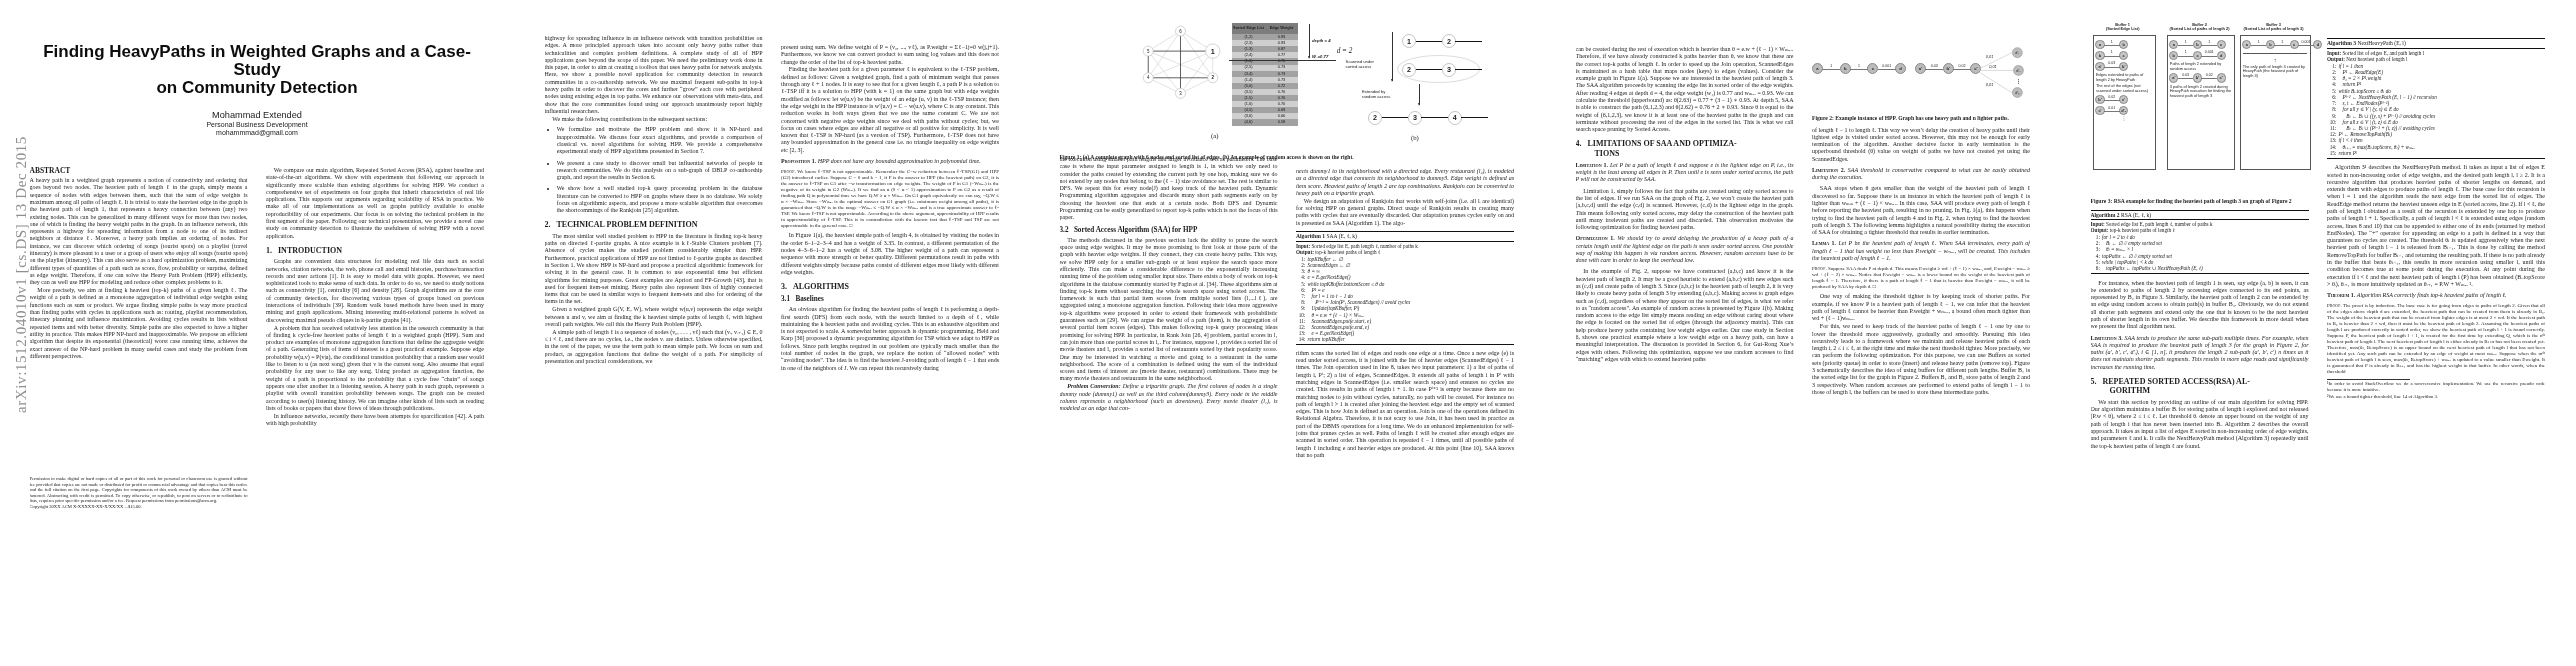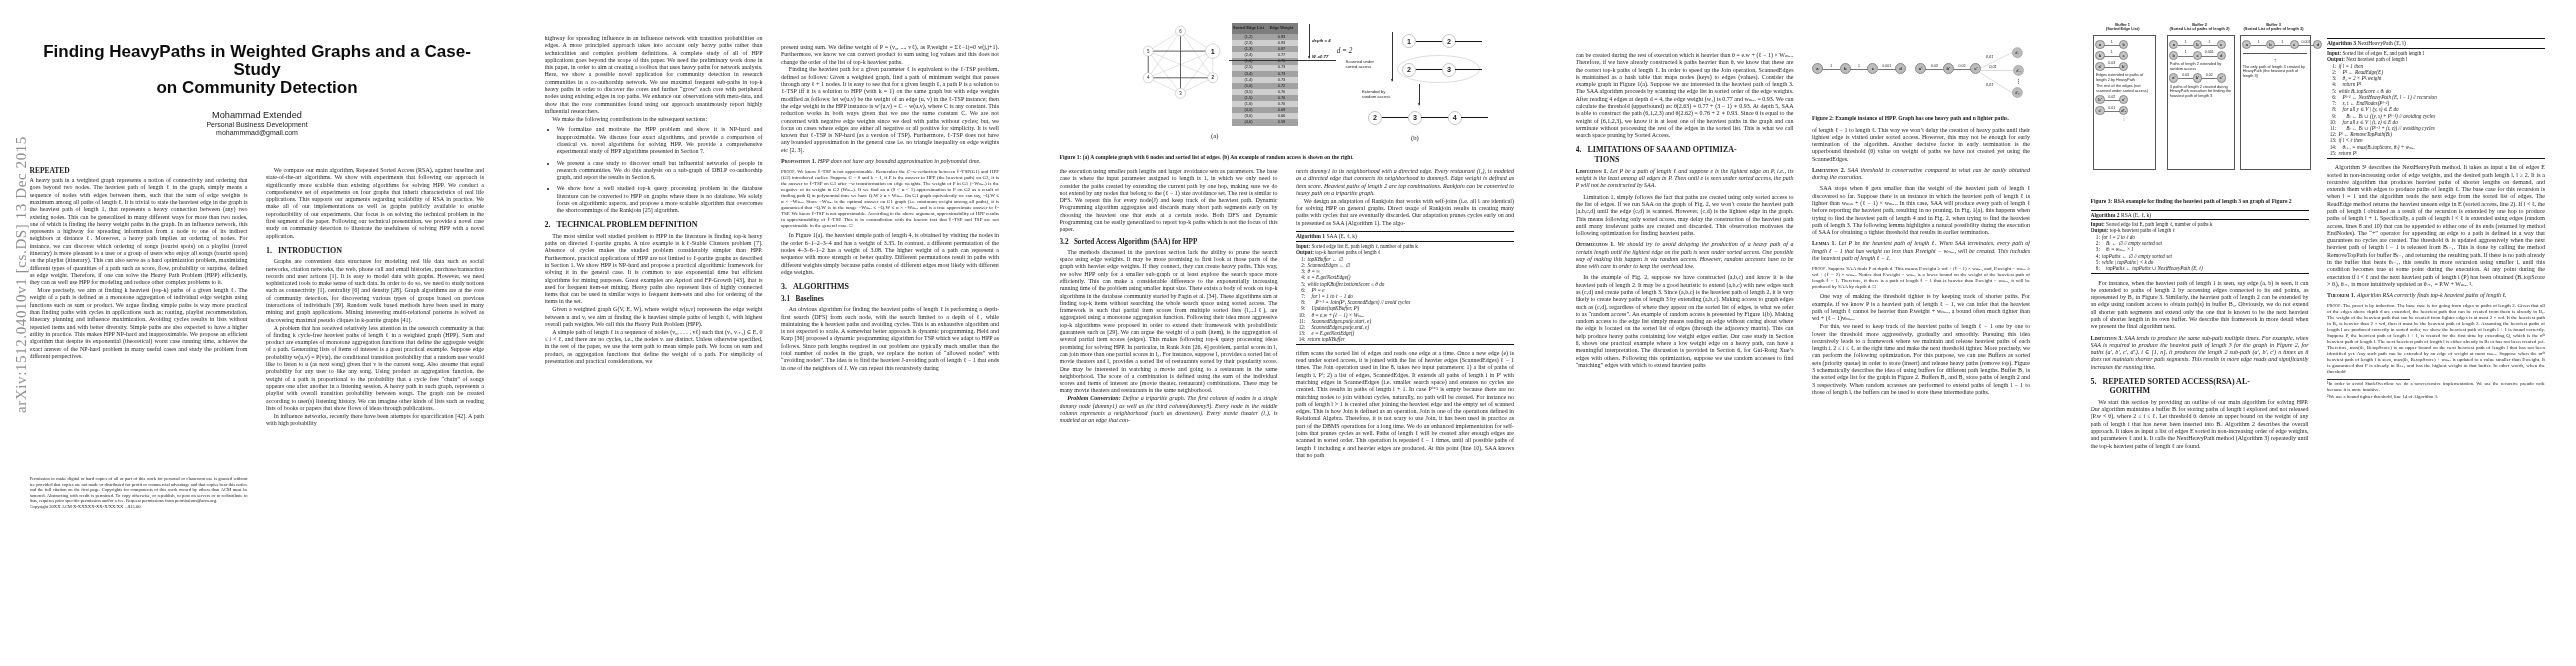--- a/index.html
+++ b/index.html
@@ -91,21 +91,21 @@
 <div class="page" style="left:0">
   <div class="wm">arXiv:1512.04010v1  [cs.DS]  13 Dec 2015</div>
   <div class="title" style="top:43px;white-space:pre-line">Finding HeavyPaths in Weighted Graphs and a Case-Study
 on Community Detection</div>
   <div class="auth" style="top:110px">
     <div class="nm">Mohammad Extended</div>
     <div class="af">Personal Business Development</div>
     <div class="af">mohammmad@gmail.com</div>
   </div>
   <div class="col colL" style="top:167px;height:300px">
-    <div class="absh">REPEATED</div>
+    <div class="absh">ABSTRACT</div>
     <p>A heavy path in a weighted graph represents a notion of connectivity and ordering that goes beyond two nodes. The heaviest path of length ℓ in the graph, simply means a sequence of nodes with edges between them, such that the sum of edge weights is maximum among all paths of length ℓ. It is trivial to state the heaviest edge in the graph is the heaviest path of length 1, that represents a heavy connection between (any) two existing nodes. This can be generalized in many different ways for more than two nodes, one of which is finding the heavy weight paths in the graph. In an influence network, this represents a highway for spreading information from a node to one of its indirect neighbors at distance ℓ. Moreover, a heavy path implies an ordering of nodes. For instance, we can discover which ordering of songs (tourist spots) on a playlist (travel itinerary) is more pleasant to a user or a group of users who enjoy all songs (tourist spots) on the playlist (itinerary). This can also serve as a hard optimization problem, maximizing different types of quantities of a path such as score, flow, probability or surprise, defined as edge weight. Therefore, if one can solve the Heavy Path Problem (HPP) efficiently, they can as well use HPP for modeling and reduce other complex problems to it.</p>
     <p class="ind">More precisely, we aim at finding k heaviest (top-k) paths of a given length ℓ. The weight of a path is defined as a monotone aggregation of individual edge weights using functions such as sum or product. We argue finding simple paths is way more practical than finding paths with cycles in applications such as: routing, playlist recommendation, itinerary planning and influence maximization. Avoiding cycles results in lists without repeated items and with better diversity. Simple paths are also expected to have a higher utility in practice. This makes HPP NP-hard and inapproximable. We propose an efficient algorithm that despite its exponential (theoretical) worst case running time, achieves the exact answer of the NP-hard problem in many useful cases and study the problem from different perspectives.</p>
   </div>
   <div class="col colL foot" style="top:476px;height:69px">
     <p>Permission to make digital or hard copies of all or part of this work for personal or classroom use is granted without fee provided that copies are not made or distributed for profit or commercial advantage and that copies bear this notice and the full citation on the first page. Copyrights for components of this work owned by others than ACM must be honored. Abstracting with credit is permitted. To copy otherwise, or republish, to post on servers or to redistribute to lists, requires prior specific permission and/or a fee. Request permissions from permissions@acm.org.</p>
     <p>Copyright 20XX ACM X-XXXXX-XX-X/XX/XX ...$15.00.</p>
   </div>
   <div class="col colR" style="top:167px;height:497px">
     <p class="ind">We compare our main algorithm, Repeated Sorted Access (RSA), against baseline and state-of-the-art algorithms. We show with experiments that following our approach is significantly more scalable than existing algorithms for solving HPP. We conduct a comprehensive set of experiments on four graphs that inherit characteristics of real life applications. This supports our arguments regarding scalability of RSA in practice. We make all of our implementations as well as graphs publicly available to enable reproducibility of our experiments. Our focus is on solving the technical problem in the first segment of the paper. Following our technical presentation, we provide a novel case study on community detection to illustrate the usefulness of solving HPP with a novel application.</p>
     <div class="h1">1.&nbsp;&nbsp;&nbsp;INTRODUCTION</div>
@@ -281,21 +281,21 @@
         <span class="cn">2</span>
         <span class="ce">&nbsp;</span>
         <span class="cn">3</span>
         <span class="ce">&nbsp;</span>
         <span class="cn">4</span>
         <span class="ce"></span>
       </div>
     <div class="lab pl" style="left:81px;top:108px">(b)</div>
   </div>
   <div class="cap" style="position:absolute;left:29.5px;top:152px;width:455px">Figure 1: (a) A complete graph with 6 nodes and sorted list of edges. (b) An example of random access is shown on the right.</div>
-  <div class="col colL" style="top:168px;height:322px">
+  <div class="col colL" style="top:156px;height:322px">
     <p>the execution using smaller path lengths and larger avoidance sets as parameters. The base case is where the input parameter assigned to length is 1, in which we only need to consider the paths created by extending the current path by one hop, making sure we do not extend by any nodes that belong to the (ℓ − 1) size avoidance set. The rest is similar to DFS. We repeat this for every node(J) and keep track of the heaviest path. Dynamic Programming algorithm aggregates and discards many short path segments early on by choosing the heaviest one that ends at a certain node. Both DFS and Dynamic Programming can be easily generalized to report top-k paths which is not the focus of this paper.</p>
     <div class="h2">3.2&nbsp;&nbsp;&nbsp;Sorted Access Algorithm (SAA) for HPP</div>
     <p class="ind">The methods discussed in the previous section lack the ability to prune the search space using edge weights. It may be more promising to first look at those parts of the graph with heavier edge weights. If they connect, they can create heavy paths. This way, we solve HPP only for a smaller sub-graph or at least explore the search space more efficiently. This can make a considerable difference to the exponentially increasing running time of the problem using smaller input size. There exists a body of work on top-k algorithms in the database community started by Fagin et al. [34]. These algorithms aim at finding top-k items without searching the whole search space using sorted access. The framework is such that partial item scores from multiple sorted lists (l₁...lℓ), are aggregated using a monotone aggregation function. Following their idea more aggressive top-k algorithms were proposed in order to extend their framework with probabilistic guarantees such as [29]. We can argue the weight of a path (item), is the aggregation of several partial item scores (edges). This makes following top-k query processing ideas promising for solving HPP. In particular, in Rank Join [26, 4] problem, partial scores in l₁ can join more than one partial scores in l₂. For instance, suppose l₁ provides a sorted list of movie theaters and l₂ provides a sorted list of restaurants sorted by their popularity score. One may be interested in watching a movie and going to a restaurant in the same neighborhood. The score of a combination is defined using the sum of the individual scores and items of interest are (movie theater, restaurant) combinations. There may be many movie theaters and restaurants in the same neighborhood.</p>
     <p class="ind"><b><i>Problem Conversion:</i></b> <i>Define a tripartite graph. The first column of nodes is a single dummy node (dummy1) as well as the third column(dummy3). Every node in the middle column represents a neighborhood (such as downtown). Every movie theater (l₁), is modeled as an edge that con-</i></p>
   </div>
   <div class="col colR" style="top:168px;height:445px">
     <p><i>nects dummy1 to its neighborhood with a directed edge. Every restaurant (l₂), is modeled as a directed edge that connects its neighborhood to dummy3. Edge weight is defined as item score. Heaviest paths of length 2 are top combinations. Rankjoin can be converted to heavy path on a tripartite graph.</i></p>
     <p class="ind">We design an adaptation of Rankjoin that works with self-joins (i.e. all lᵢ are identical) for solving HPP on general graphs. Direct usage of Rankjoin results in creating many paths with cycles that are eventually discarded. Our adaptation prunes cycles early on and is presented as SAA (Algorithm 1). The algo-</p>
     <div class="alg">
       <div class="ahd"><b>Algorithm 1</b><span> SAA (E, ℓ, k)</span></div>
@@ -358,21 +358,21 @@
             <span class="anum">14:</span>
             <span class="atxt">return topKBuffer</span>
           </div>
         </div>
     </div>
     <p>rithm scans the sorted list of edges and reads one edge at a time. Once a new edge (e) is read under sorted access, it is joined with the list of heavier edges (ScannedEdges) ℓ − 1 times. The Join operation used in line 8, takes two input parameters: 1) a list of paths of length i, Pⁱ; 2) a list of edges, ScannedEdges. It extends all paths of length i in Pⁱ with matching edges in ScannedEdges (i.e. smaller search space) and ensures no cycles are created. This results in paths of length i + 1. In case Pⁱ⁺¹ is empty because there are no matching nodes to join without cycles, naturally, no path will be created. For instance no path of length l &gt; 1 is created after joining the heaviest edge and the empty set of scanned edges. This is how Join is defined as an operation. Join is one of the operations defined in Relational Algebra. Therefore, it is not scary to use Join, it has been used in practice as part of the DBMS operations for a long time. We do an enhanced implementation for self-joins that prunes cycles as well. Paths of length ℓ will be created after enough edges are scanned in sorted order. This operation is repeated ℓ − 1 times, until all possible paths of length ℓ including e and heavier edges are produced. At this point (line 10), SAA knows that no path</p>
   </div>
 </div>
 
 <div class="page" style="left:1546px">
-  <div class="col colL" style="top:52px;height:567px">
+  <div class="col colL" style="top:46px;height:567px">
     <p>can be created during the rest of execution which is heavier than θ = e.w + (ℓ − 1) × Wₘₐₓ. Therefore, if we have already constructed k paths heavier than θ, we know that these are the correct top-k paths of length ℓ. In order to speed up the Join operation, ScannedEdges is maintained as a hash table that maps nodes (keys) to edges (values). Consider the example graph in Figure 1(a). Suppose we are interested in the heaviest path of length 3. The SAA algorithm proceeds by scanning the edge list in sorted order of the edge weights. After reading 4 edges at depth d = 4, the edge weight (w₄) is 0.77 and wₘₐₓ = 0.93. We can calculate the threshold (upperbound) as: θ(2.63) = 0.77 + (3 − 1) ∗ 0.93. At depth 5, SAA is able to construct the path (6,1,2,3) and θ(2.62) = 0.76 + 2 ∗ 0.93. Since θ is equal to the weight of (6,1,2,3), we know it is at least one of the heaviest paths in the graph and can terminate without processing the rest of the edges in the sorted list. This is what we call search space pruning by Sorted Access.</p>
     <div class="h1">4.&nbsp;&nbsp;&nbsp;LIMITATIONS OF SAA AND OPTIMIZA-
 TIONS</div>
     <p class="thm"><span class="lbl">Limitation 1.</span> <i>Let P be a path of length ℓ and suppose e is the lightest edge on P, i.e., its weight is the least among all edges in P. Then until e is seen under sorted access, the path P will not be constructed by SAA.</i></p>
     <p class="ind">Limitation 1, simply follows the fact that paths are created using only sorted access to the list of edges. If we run SAA on the graph of Fig. 2, we won’t create the heaviest path (a,b,c,d) until the edge (c,d) is scanned. However, (c,d) is the lightest edge in the graph. This means following only sorted access, may delay the construction of the heaviest path until many irrelevant paths are created and discarded. This observation motivates the following optimization for finding heaviest paths.</p>
     <p class="thm"><span class="lbl">Optimization 1.</span> <i>We should try to avoid delaying the production of a heavy path of a certain length until the lightest edge on the path is seen under sorted access. One possible way of making this happen is via random access. However, random accesses have to be done with care in order to keep the overhead low.</i></p>
     <p class="ind">In the example of Fig. 2, suppose we have constructed (a,b,c) and know it is the heaviest path of length 2. It may be a good heuristic to extend (a,b,c) with new edges such as (c,d) and create paths of length 3. Since (a,b,c) is the heaviest path of length 2, it is very likely to create heavy paths of length 3 by extending (a,b,c). Making access to graph edges such as (c,d), regardless of where they appear on the sorted list of edges, is what we refer to as “random access”. An example of random access is presented by Figure 1(b). Making random access to the edge list simply means reading an edge without caring about where the edge is located on the sorted list of edges (through the adjacency matrix). This can help produce heavy paths containing low weight edges earlier. Our case study in Section 6, shows one practical example where a low weight edge on a heavy path, can have a meaningful interpretation. The discussion is provided in Section 6, for Gui-Rong Xue’s edges with others. Following this optimization, suppose we use random accesses to find “matching” edges with which to extend heaviest paths</p>
   </div>
   <div class="col colR" style="top:46px;height:567px">
     <div style="position:relative;height:67px">

